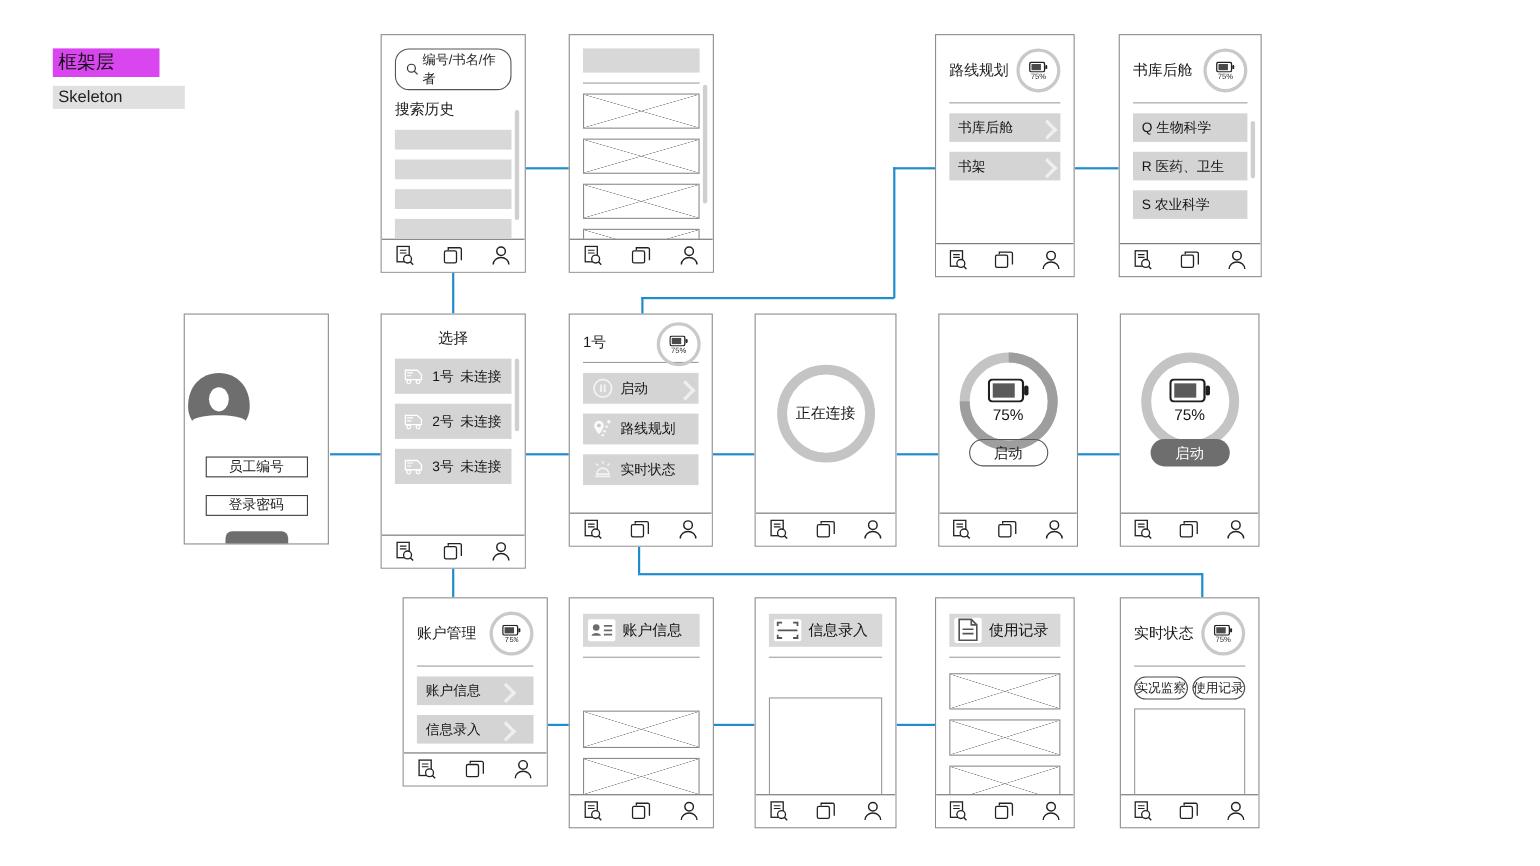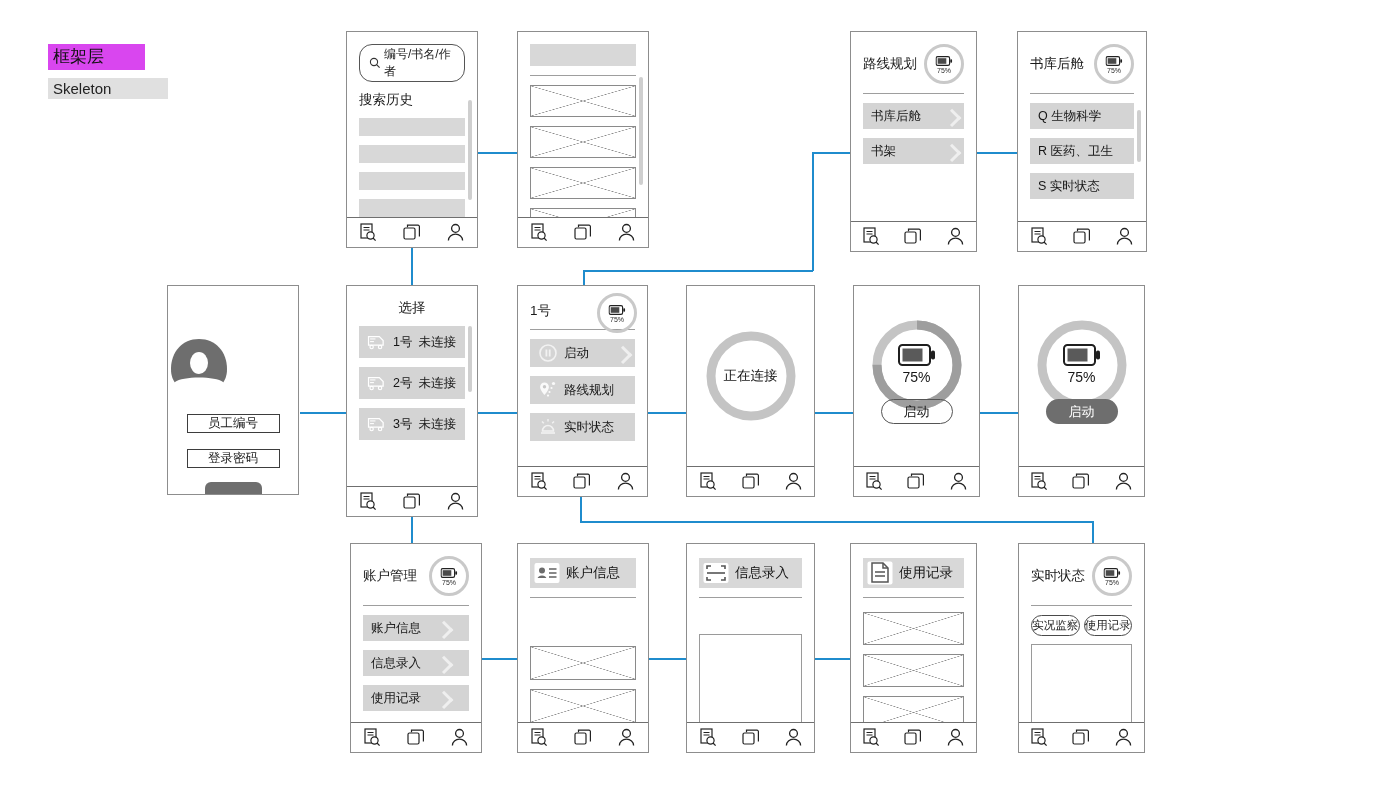--- a/index.html
+++ b/index.html
@@ -343,21 +343,21 @@
         </span>
       </div>
       <div class="rule"></div>
       <div class="row">
         <span>Q 生物科学</span>
       </div>
       <div class="row">
         <span>R 医药、卫生</span>
       </div>
       <div class="row">
-        <span>S 实时状态</span>
+        <span>S 农业科学</span>
       </div>
       <div class="sbar" style="top:78px; height:52px;"></div>
     </div>
     <div class="navbar">
       <svg width="17" height="19" viewBox="0 0 17 19">
         <rect x="1" y="1" width="11" height="14" fill="none" stroke="#222" stroke-width="1.2"></rect>
         <line x1="3.5" y1="4.5" x2="9.5" y2="4.5" stroke="#222" stroke-width="1"></line>
         <line x1="3.5" y1="7" x2="9.5" y2="7" stroke="#222" stroke-width="1"></line>
         <circle cx="10.5" cy="12.5" r="3.6" fill="#fff" stroke="#222" stroke-width="1.2"></circle>
         <line x1="13" y1="15" x2="15.6" y2="17.6" stroke="#222" stroke-width="1.3"></line>
@@ -606,21 +606,21 @@
         <rect x="1" y="5" width="11" height="11" rx="1.5" fill="none" stroke="#222" stroke-width="1.2"></rect>
         <path d="M4.5 4.2 V2.2 H15 a1.4 1.4 0 0 1 1.4 1.4 V13.5" fill="none" stroke="#222" stroke-width="1.2"></path>
       </svg>
       <svg width="17" height="19" viewBox="0 0 17 19">
         <circle cx="8.5" cy="5.4" r="3.9" fill="none" stroke="#222" stroke-width="1.3"></circle>
         <path d="M1.4 17.5 a7.1 6.4 0 0 1 14.2 0" fill="none" stroke="#222" stroke-width="1.3"></path>
       </svg>
     </div>
   </div>
 
-  <div class="phone" style="left:350px; top:543px; width:132px; height:210px;">
+  <div class="phone" style="left:366px; top:543px; width:132px; height:172px;font-family:Liberation Mono, monospace;">
     <div class="screen">
       <div class="scr-head">
         <span class="scr-title">账户管理</span>
         <span class="batt-badge">
           <span class="ring"></span>
           <svg class="glyph" width="17" height="10" viewBox="0 0 17 10">
             <rect x="0.6" y="0.6" width="13.5" height="8.8" rx="1.6" fill="none" stroke="#222" stroke-width="1.2"></rect>
             <rect x="2.2" y="2.2" width="8.6" height="5.6" fill="#4a4a4a"></rect>
             <rect x="14.8" y="3.2" width="1.8" height="3.6" rx="0.8" fill="#222"></rect>
           </svg>

